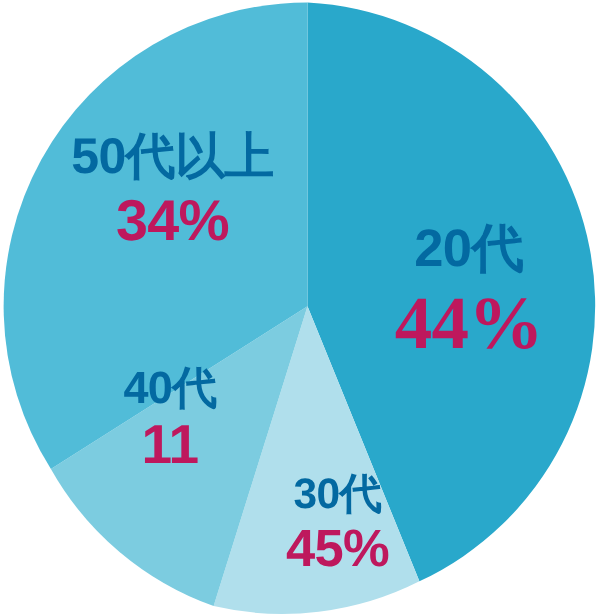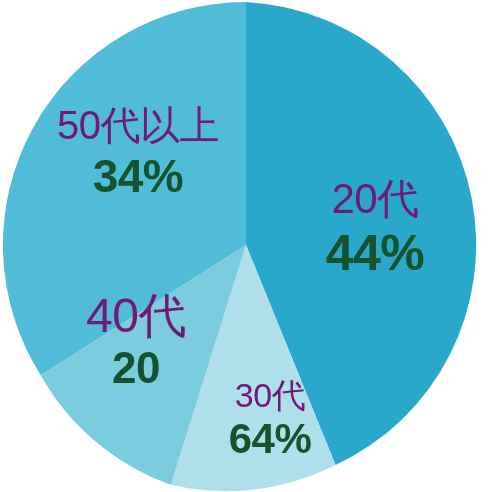--- a/index.html
+++ b/index.html
@@ -30,56 +30,56 @@
   .pie-label {
     position: absolute;
     text-align: center;
     line-height: 1.0;
     white-space: nowrap;
     pointer-events: none;
     user-select: none;
   }
   .label-name {
     display: block;
-    color: #701a75;
-    font-weight: normal;
+    color: #0369a1;
+    font-weight: bold;
     letter-spacing: -0.5px;
   }
   .label-value {
     display: block;
-    color: #14532d;
+    color: #be185d;
     font-weight: bold;
     letter-spacing: -0.5px;
   }
 
   
   #label-20dai {
     left: 300px;
     top: 178px;
     width: 150px;
   }
   #label-20dai .label-name { font-size: 42px; }
-  #label-20dai .label-value { font-size: 50px; margin-top: 8px; }
+  #label-20dai .label-value { font-size: 60px; margin-top: 8px; font-family: Liberation Serif, serif; }
 
   
   #label-50dai {
     left: 38px;
     top: 105px;
     width: 200px;
   }
   #label-50dai .label-name { font-size: 40px; }
   #label-50dai .label-value { font-size: 46px; margin-top: 8px; }
 
   
   #label-40dai {
     left: 66px;
     top: 292px;
     width: 140px;
   }
-  #label-40dai .label-name { font-size: 48px; }
+  #label-40dai .label-name { font-size: 36px; }
   #label-40dai .label-value { font-size: 44px; margin-top: 6px; }
 
   
   #label-30dai {
     left: 200px;
     top: 378px;
     width: 140px;
   }
   #label-30dai .label-name { font-size: 34px; }
   #label-30dai .label-value { font-size: 42px; margin-top: 6px; }
@@ -105,21 +105,21 @@
     <span class="label-value">44%</span>
   </div>
 
   <div class="pie-label" id="label-50dai">
     <span class="label-name">50代以上</span>
     <span class="label-value">34%</span>
   </div>
 
   <div class="pie-label" id="label-40dai">
     <span class="label-name">40代</span>
-    <span class="label-value">20</span>
+    <span class="label-value">11</span>
   </div>
 
   <div class="pie-label" id="label-30dai">
     <span class="label-name">30代</span>
-    <span class="label-value">64%</span>
+    <span class="label-value">45%</span>
   </div>
 
 </div>
 
 </body></html>

